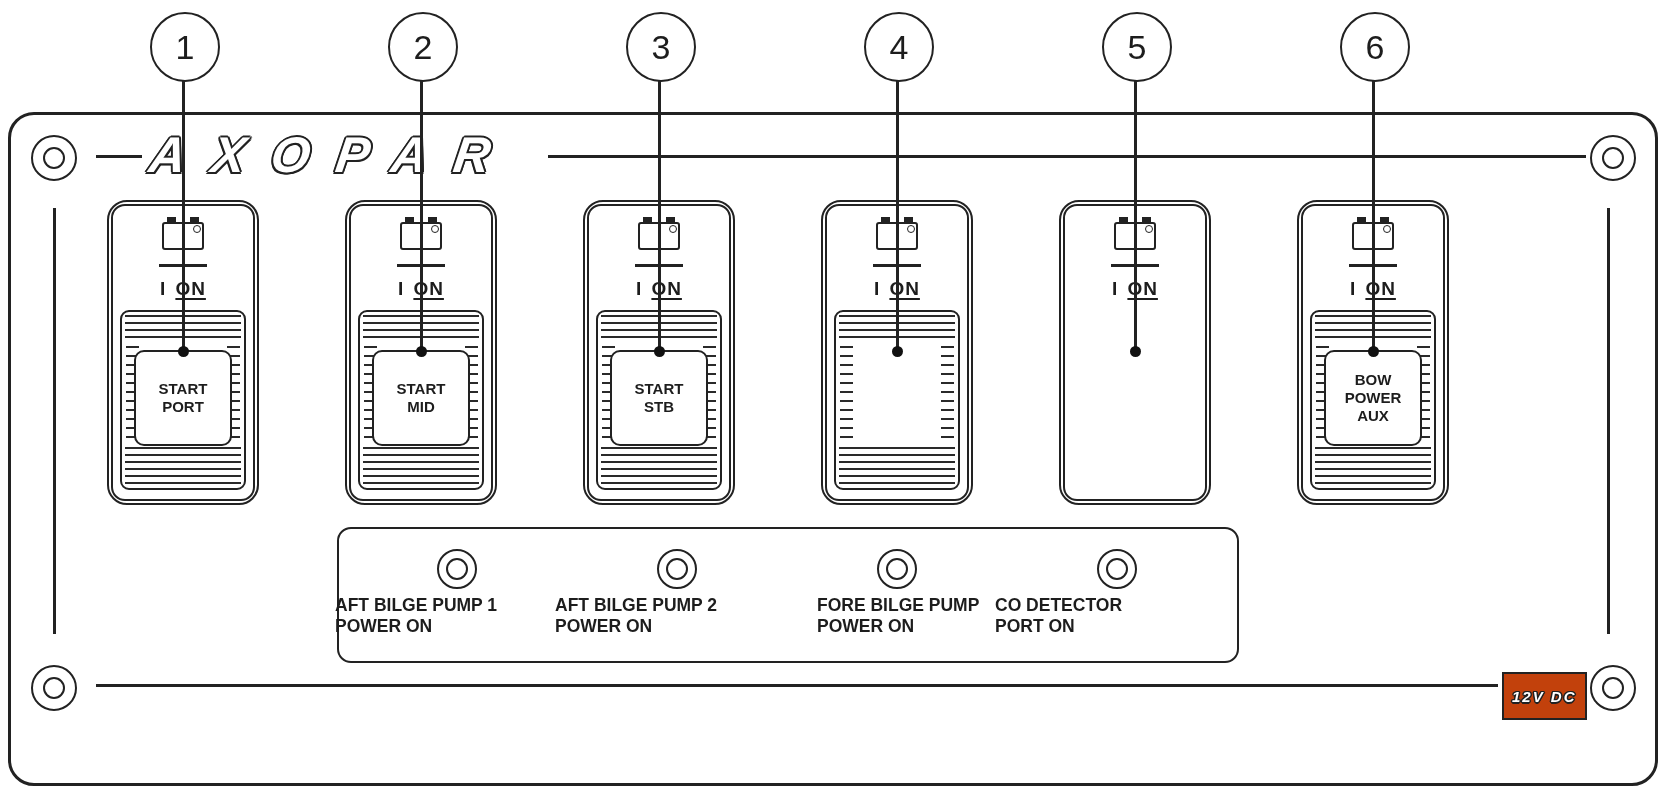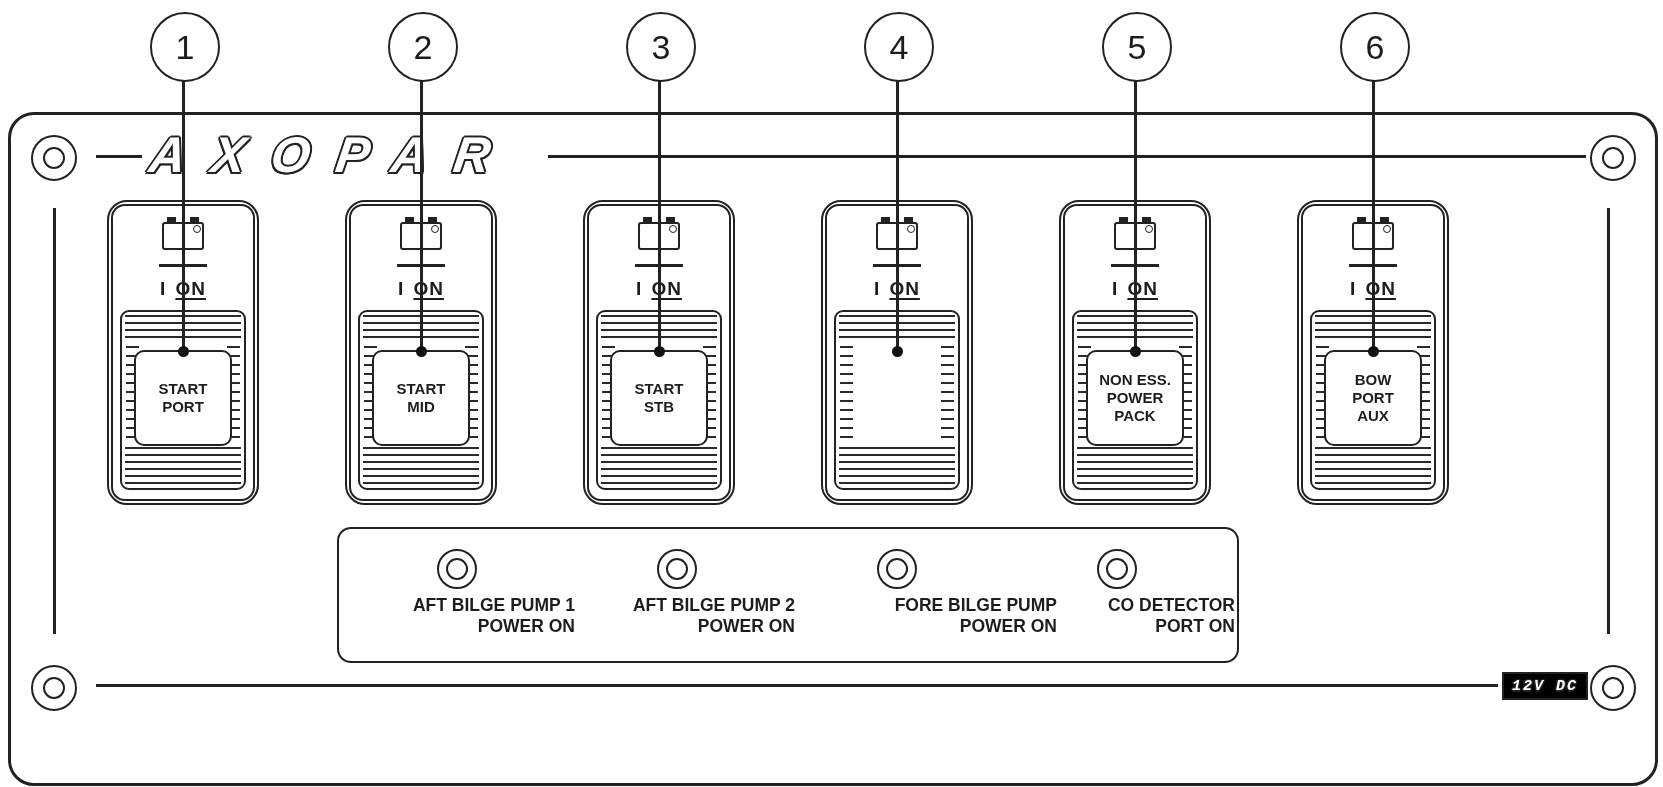--- a/index.html
+++ b/index.html
@@ -83,31 +83,30 @@
   .subpanel{
     position:absolute;left:337px;top:527px;width:898px;height:132px;
     border:2.5px solid #222;border-radius:14px;background:#fff;
   }
   .led{
     position:absolute;top:549px;width:36px;height:36px;border:2px solid #222;border-radius:50%;
     display:flex;align-items:center;justify-content:center;background:#fff;
   }
   .led-lens{width:18px;height:18px;border:2px solid #222;border-radius:50%;}
   .ind-label{
-    position:absolute;top:595px;width:240px;text-align:right;
+    position:absolute;top:595px;width:240px;text-align:left;
     font-size:17.5px;font-weight:700;line-height:1.22;white-space:pre-line;
   }
   
   .badge{
-    position:absolute;left:1502px;top:672px;height:22px;padding:1px 8px;
-    border:2px solid #222;background:#000000;display:flex;align-items:center;
+    position:absolute;left:1502px;top:672px;height:22px;padding:11px 8px;
+    border:2px solid #222;background:#c2410c;display:flex;align-items:center;
     font-size:15px;font-weight:800;font-style:italic;letter-spacing:2px;color:#fff;white-space:nowrap;
     text-shadow:-1.5px 0 0 #222,1.5px 0 0 #222,0 -1.5px 0 #222,0 1.5px 0 #222,
                 -1px -1px 0 #222,1px 1px 0 #222,-1px 1px 0 #222,1px -1px 0 #222;
-    font-family:Liberation Mono, monospace;
   }
 </style>
 </head>
 <body>
 
 <div class="stage">
 
   <div class="panel"></div>
 
   <div class="hline" style="left:96px;top:155px;width:46px;"></div>
@@ -234,46 +233,37 @@
   </div>
 
   <div class="switch" style="left:1059px;">
     <div class="sw-outer"></div>
     <div class="sw-inner">
       <div class="batt">
           <div class="batt-dot"></div>
         </div>
       <div class="sw-dash"></div>
       <div class="ion-row"><span>I</span><span class="on">ON</span></div>
-      <div class="rocker">
-        <div class="hatch-top"></div>
-        <div class="chev left"></div>
-        <div class="chev right"></div>
-        <div class="plate">NON ESS.
+    </div>
+  </div>
+
+  <div class="switch" style="left:1297px;">
+    <div class="sw-outer"></div>
+    <div class="sw-inner">
+      <div class="batt">
+          <div class="batt-dot"></div>
+        </div>
+      <div class="sw-dash"></div>
+      <div class="ion-row"><span>I</span><span class="on">ON</span></div>
+      <div class="rocker">
+        <div class="hatch-top"></div>
+        <div class="chev left"></div>
+        <div class="chev right"></div>
+        <div class="plate">BOW
 POWER
-PACK</div>
-        <div class="hatch-bottom"></div>
-      </div>
-    </div>
-  </div>
-
-  <div class="switch" style="left:1297px;">
-    <div class="sw-outer"></div>
-    <div class="sw-inner">
-      <div class="batt">
-          <div class="batt-dot"></div>
-        </div>
-      <div class="sw-dash"></div>
-      <div class="ion-row"><span>I</span><span class="on">ON</span></div>
-      <div class="rocker">
-        <div class="hatch-top"></div>
-        <div class="chev left"></div>
-        <div class="chev right"></div>
-        <div class="plate">BOW
-PORT
 AUX</div>
         <div class="hatch-bottom"></div>
       </div>
     </div>
   </div>
 
   <div class="callout-dot" style="left:178px;"></div>
   <div class="callout-dot" style="left:416px;"></div>
   <div class="callout-dot" style="left:654px;"></div>
   <div class="callout-dot" style="left:892px;"></div>

